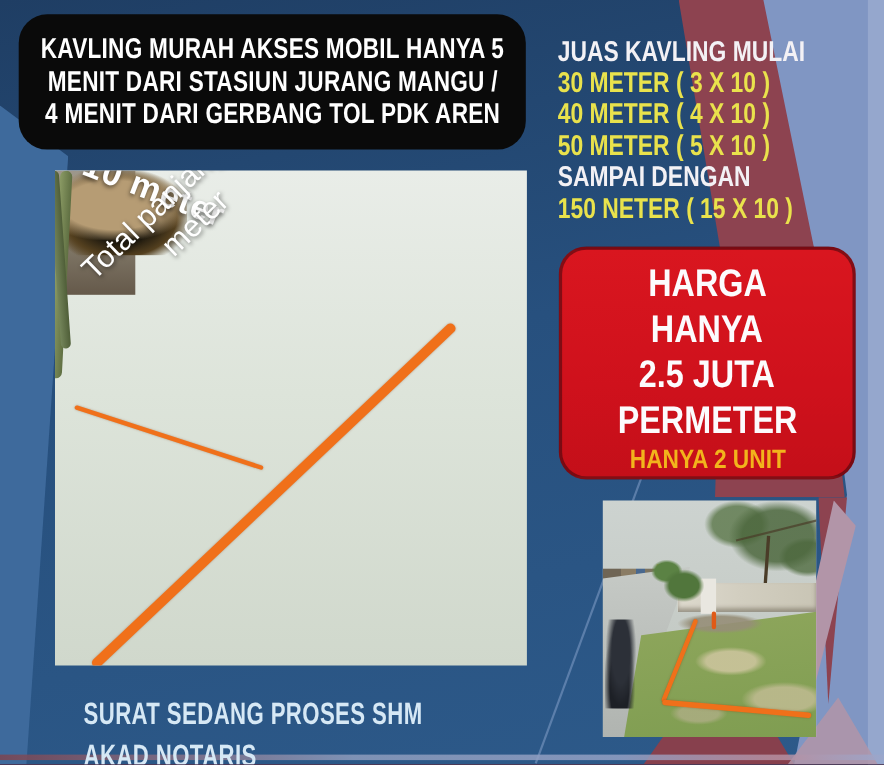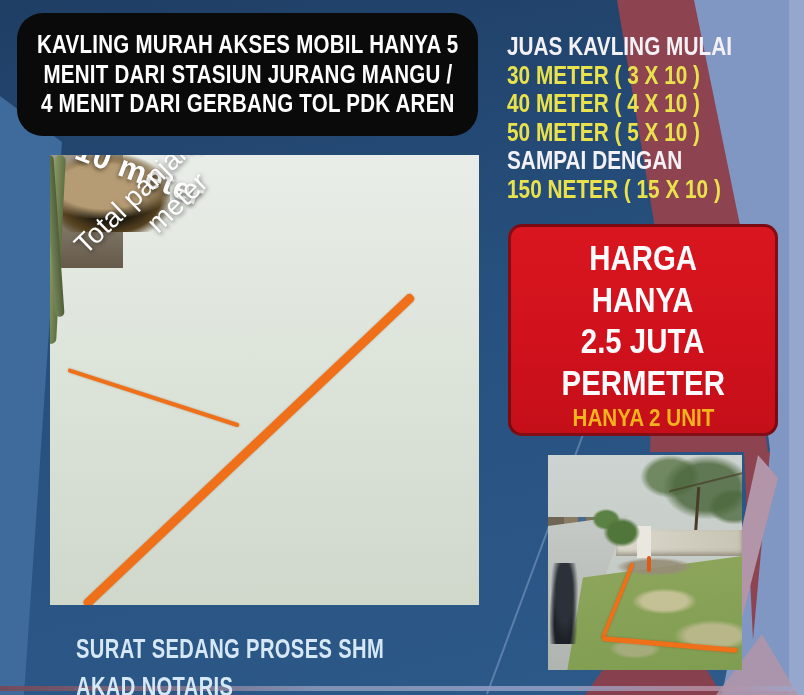--- a/index.html
+++ b/index.html
@@ -30,21 +30,21 @@
 
   
   .size-list{left:507px;top:32px;}
   .sl{font-size:26px;line-height:28.6px;font-weight:700;white-space:nowrap;
           transform:scaleX(.8);transform-origin:left center;}
   .sl.w{color:#f3f1f5}.sl.y{color:#e9e24c}
 
   
   .price-box{left:508px;top:224px;width:270px;height:212px;box-sizing:border-box;
           background:linear-gradient(180deg,#d9161f 0%,#cf111c 60%,#c40f19 100%);
-          border:3px solid rgba(45,5,12,.5);border-radius:14px;
+          border:3px solid rgba(45,5,12,.5);border-radius:25px;
           display:flex;flex-direction:column;align-items:center;padding-top:10px;}
   .pl{font-size:35px;line-height:41.5px;font-weight:700;color:#fcfbfd;white-space:nowrap;transform:scaleX(.84);}
   .pn{font-size:24px;line-height:28px;font-weight:700;color:#f2b41c;white-space:nowrap;transform:scaleX(.86);margin-top:1px;}
 
   
   .photo-main{left:50px;top:155px;width:429px;height:450px;overflow:hidden;
           background:linear-gradient(180deg,#e9ede8,#dde4da 45%,#d0d8cc);}
   .photo-main .abs{inset:auto;}
   .pm-skypatch{left:2%;top:2%;width:14%;height:16%;
           background:radial-gradient(ellipse at 50% 50%,#f2f5f0 0 50%,rgba(242,245,240,0) 75%);}

